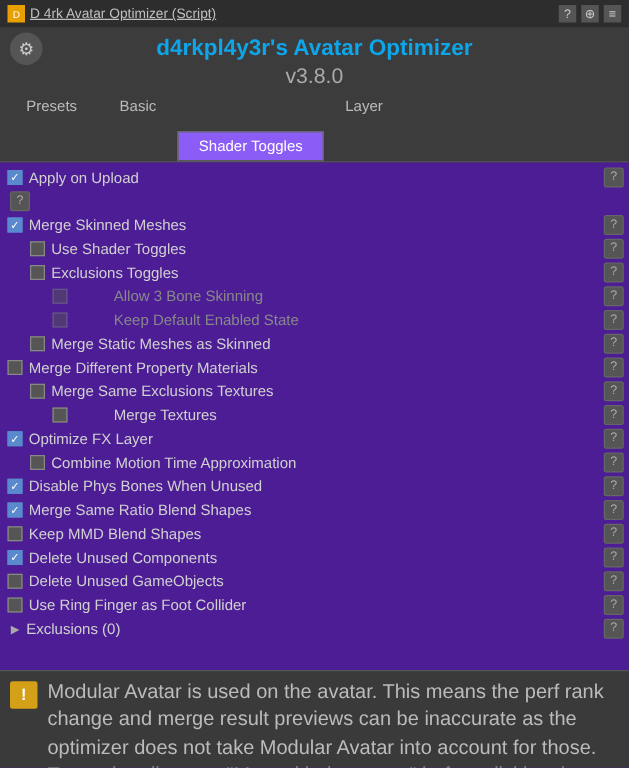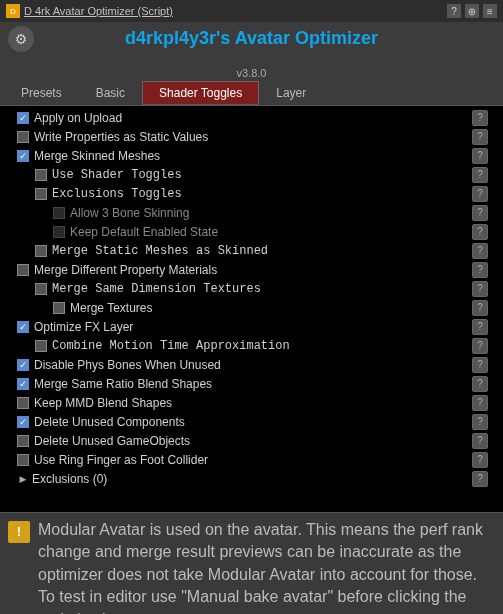--- a/index.html
+++ b/index.html
@@ -64,23 +64,23 @@
     }
     .header-relative {
       position: relative;
     }
     .header-title {
       font-size: 18px;
       color: #0ea5e9;
       font-weight: 600;
     }
     .header-version {
-      font-size: 11px;
+      font-size: 17px;
       color: #aaa;
-      margin-top: 18px;
+      margin-top: 2px;
     }
     .gear-icon {
       width: 26px;
       height: 26px;
       position: absolute;
       left: 8px;
       top: 4px;
       background: #555;
       border-radius: 50%;
       display: flex;
@@ -97,28 +97,29 @@
       padding: 0 4px;
     }
     .tab {
       padding: 4px 16px;
       font-size: 12px;
       color: #bbb;
       cursor: pointer;
       border: 1px solid transparent;
     }
     .tab.active {
-      background: #7f1d1d;
+      background: #8b5cf6;
       color: #fff;
       border-color: #666;
       border-bottom: 1px solid #5a5a5a;
+      margin-top: 32px;
     }
     .content {
-      background: #000000;
-      padding: 2px 11px;
+      background: #4c1d95;
+      padding: 2px 0;
       overflow-y: auto;
       height: calc(614px - 22px - 58px - 26px - 60px - 42px);
     }
     .row {
       display: flex;
       align-items: center;
       padding: 1px 4px 1px 6px;
       min-height: 19px;
     }
     .checkbox-area {
@@ -162,22 +163,22 @@
       border-radius: 2px;
       color: #aaa;
       font-size: 10px;
       cursor: pointer;
       display: flex;
       align-items: center;
       justify-content: center;
       margin-left: 2px;
       flex-shrink: 0;
     }
-    .indent1 { margin-left: 18px; font-family: Liberation Mono, monospace; }
-    .indent2 { margin-left: 36px; }
+    .indent1 { margin-left: 18px; }
+    .indent2 { margin-left: 36px; gap: 32px; }
     .section-row {
       display: flex;
       align-items: center;
       padding: 1px 4px 1px 6px;
       min-height: 19px;
     }
     .arrow {
       width: 12px;
       height: 12px;
       display: inline-flex;
@@ -269,24 +270,20 @@
 
   <div class="row">
     <div class="checkbox-area">
       <div class="cb checked"></div>
       <span class="row-label">Apply on Upload</span>
     </div>
     <button class="help-btn">?</button>
   </div>
 
   <div class="row">
-    <div class="checkbox-area">
-      <div class="cb"></div>
-      <span class="row-label">Write Properties as Static Values</span>
-    </div>
     <button class="help-btn">?</button>
   </div>
 
   <div class="row">
     <div class="checkbox-area">
       <div class="cb checked"></div>
       <span class="row-label">Merge Skinned Meshes</span>
     </div>
     <button class="help-btn">?</button>
   </div>
@@ -335,21 +332,21 @@
     <div class="checkbox-area">
       <div class="cb"></div>
       <span class="row-label">Merge Different Property Materials</span>
     </div>
     <button class="help-btn">?</button>
   </div>
 
   <div class="row">
     <div class="checkbox-area indent1">
       <div class="cb"></div>
-      <span class="row-label">Merge Same Dimension Textures</span>
+      <span class="row-label">Merge Same Exclusions Textures</span>
     </div>
     <button class="help-btn">?</button>
   </div>
 
   <div class="row">
     <div class="checkbox-area indent2">
       <div class="cb"></div>
       <span class="row-label">Merge Textures</span>
     </div>
     <button class="help-btn">?</button>

